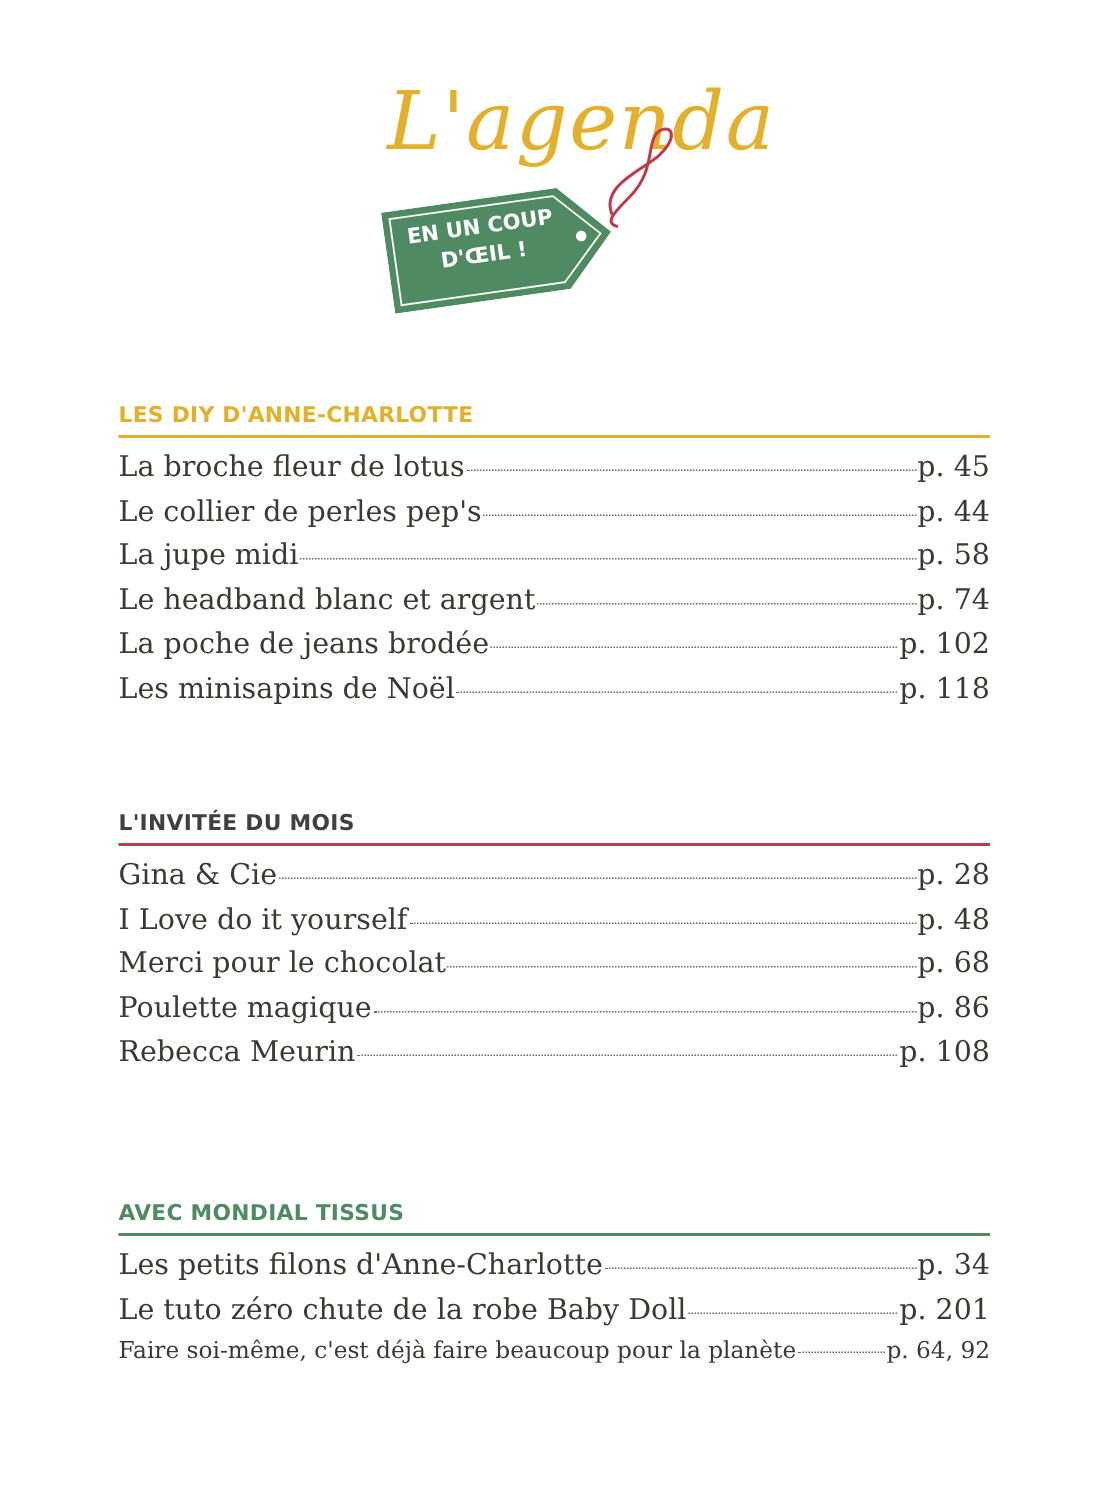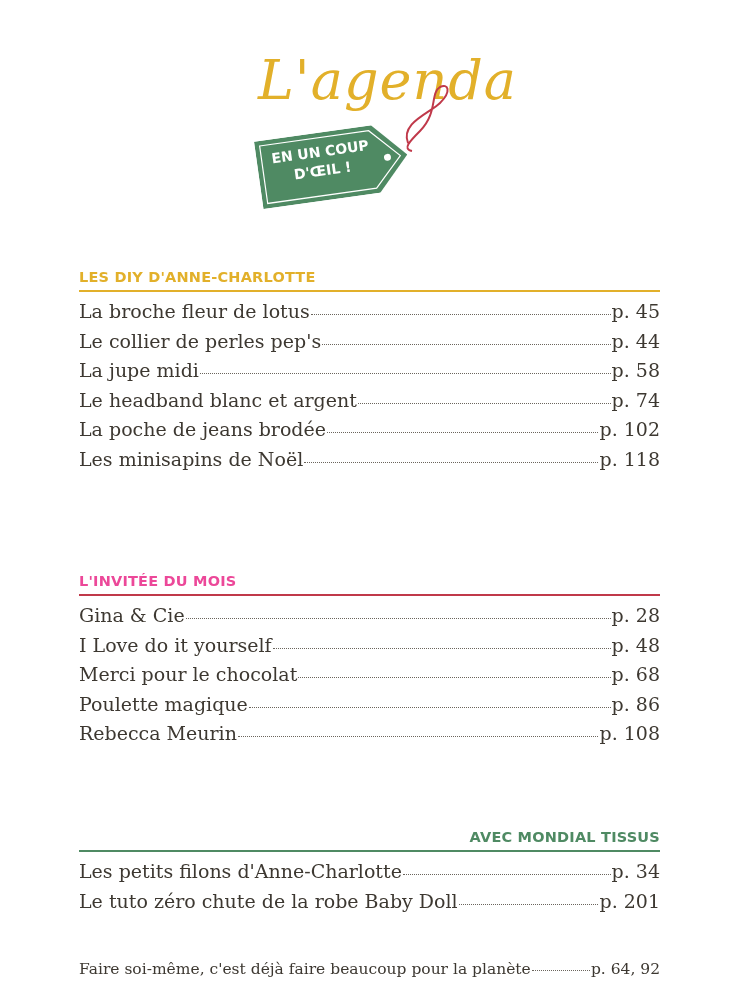--- a/index.html
+++ b/index.html
@@ -70,21 +70,21 @@
       <span class="page">p. 102</span>
     </div>
   <div class="row">
       <span class="label">Les minisapins de Noël</span>
       <span class="dots"></span>
       <span class="page">p. 118</span>
     </div>
 </div>
 
 <div class="section" style="top:541px;">
-  <div class="sec-head" style="color:#ec4899;border-color:#c0394a;margin-top:32px;">L'INVITÉE DU MOIS</div>
+  <div class="sec-head" style="color:#404040;border-color:#c0394a;">L'INVITÉE DU MOIS</div>
   <div class="row">
       <span class="label">Gina &amp; Cie</span>
       <span class="dots"></span>
       <span class="page">p. 28</span>
     </div>
   <div class="row">
       <span class="label">I Love do it yourself</span>
       <span class="dots"></span>
       <span class="page">p. 48</span>
     </div>
@@ -98,30 +98,30 @@
       <span class="dots"></span>
       <span class="page">p. 86</span>
     </div>
   <div class="row">
       <span class="label">Rebecca Meurin</span>
       <span class="dots"></span>
       <span class="page">p. 108</span>
     </div>
 </div>
 
-<div class="section" style="top:829px;text-align:right;">
+<div class="section" style="top:801px;">
   <div class="sec-head" style="color:#4f8a63;border-color:#4f8a63;">AVEC MONDIAL TISSUS</div>
   <div class="row">
       <span class="label">Les petits filons d'Anne-Charlotte</span>
       <span class="dots"></span>
       <span class="page">p. 34</span>
     </div>
   <div class="row">
       <span class="label">Le tuto zéro chute de la robe Baby Doll</span>
       <span class="dots"></span>
       <span class="page">p. 201</span>
     </div>
-  <div class="row" style="font-size:15.5px;margin-top:41px;">
+  <div class="row" style="font-size:15.5px;">
       <span class="label">Faire soi-même, c'est déjà faire beaucoup pour la planète</span>
       <span class="dots"></span>
       <span class="page">p. 64, 92</span>
     </div>
 </div>
 
 </body></html>

